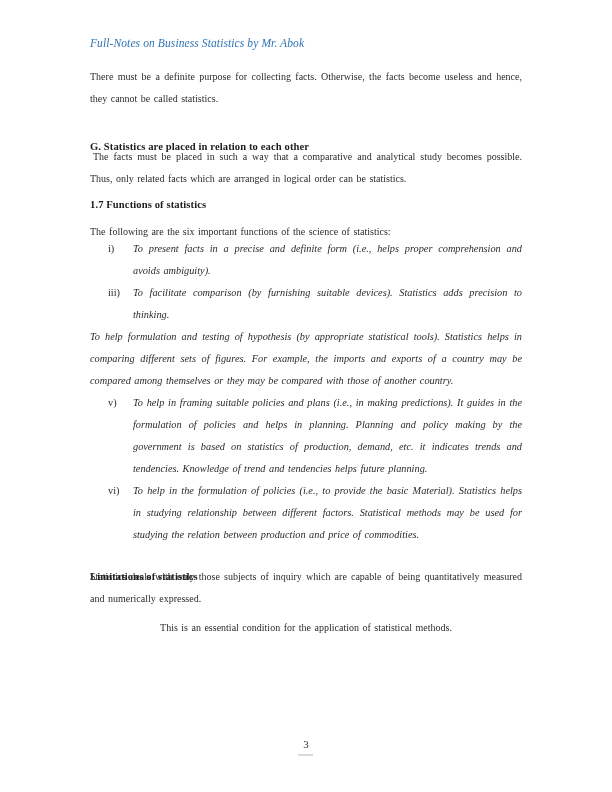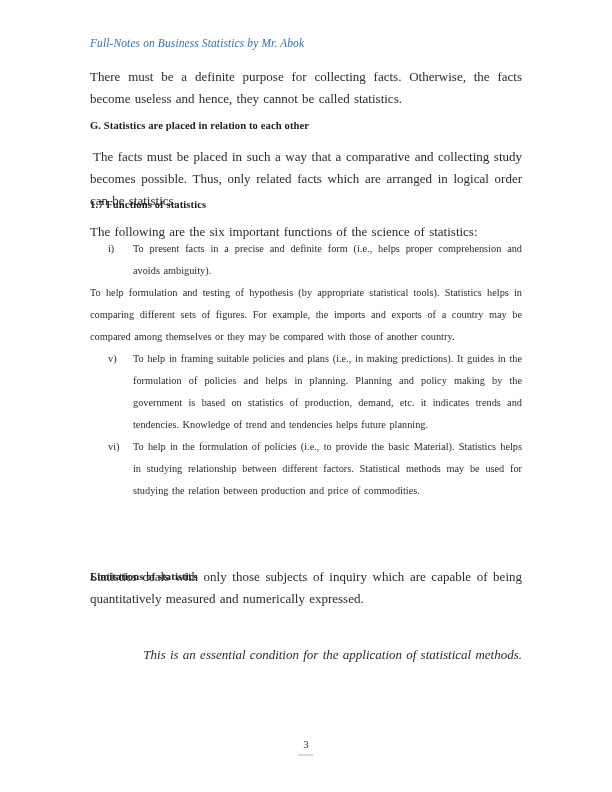--- a/index.html
+++ b/index.html
@@ -29,36 +29,36 @@
     width: 100%;
     font-style: italic;
     font-size: 11.5px;
     color: #2E74B5;
     letter-spacing: 0.1px;
   }
   .para {
     position: absolute;
     left: 0;
     width: 100%;
-    font-size: 13px;
+    font-size: 10px;
     line-height: 22px;
     text-align: justify;
     word-spacing: 1px;
   }
   .heading {
     position: absolute;
     left: 0;
     width: 100%;
     font-size: 10.6px;
     font-weight: bold;
     color: #1d1d1d;
     letter-spacing: 0.1px;
   }
   .intro        { top: 66px; }
-  .g-heading    { top: 120px; }
+  .g-heading    { top: 141px; }
   .g-body       { top: 146px; text-indent: 3px; }
   .f-heading    { top: 199px; }
   .f-lead       { top: 221px; text-align: left; }
   .fn-list {
     position: absolute;
     top: 238px;
     left: 0;
     width: 100%;
   }
   .fn-item {
@@ -68,24 +68,25 @@
   }
   .fn-marker {
     flex: 0 0 25px;
     margin-left: 18px;
     text-align: left;
   }
   .fn-text {
     flex: 1;
     text-align: justify;
     word-spacing: 1px;
+    font-style: italic;
   }
   .lim-heading  { top: 551px; margin-top: 20px; }
   .lim-body1    { top: 566px; }
-  .lim-body2    { top: 644px; text-align: right; font-style: italic; }
+  .lim-body2    { top: 617px; text-align: center; }
   .page-number {
     position: absolute;
     top: 738px;
     left: 0;
     width: 612px;
     text-align: center;
     font-size: 11px;
     color: #333333;
   }
   .footer-dash {
@@ -102,34 +103,38 @@
 
 <div class="page">
   <div class="content">
 
     <div class="doc-header">Full-Notes on Business Statistics by Mr. Abok</div>
 
     <div class="para intro">There must be a definite purpose for collecting facts. Otherwise, the facts become useless and hence, they cannot be called statistics.</div>
 
     <div class="heading g-heading">G. Statistics are placed in relation to each other</div>
 
-    <div class="para g-body">The facts must be placed in such a way that a comparative and collecting study becomes possible. Thus, only related facts which are arranged in logical order can be statistics.</div>
+    <div class="para g-body">The facts must be placed in such a way that a comparative and analytical study becomes possible. Thus, only related facts which are arranged in logical order can be statistics.</div>
 
     <div class="heading f-heading">1.7 Functions of statistics</div>
 
     <div class="para f-lead">The following are the six important functions of the science of statistics:</div>
 
     <div class="fn-list">
 
       <div class="fn-item">
         <span class="fn-marker">i)</span>
         <span class="fn-text">To present facts in a precise and definite form (i.e., helps proper comprehension and avoids ambiguity).</span>
       </div>
 
 
+      <div class="fn-item">
+        <span class="fn-marker">iii)</span>
+        <span class="fn-text">To facilitate comparison (by furnishing suitable devices). Statistics adds precision to thinking.</span>
+      </div>
 
       <div class="fn-item">
         <span class="fn-text">To help formulation and testing of hypothesis (by appropriate statistical tools). Statistics helps in comparing different sets of figures. For example, the imports and exports of a country may be compared among themselves or they may be compared with those of another country.</span>
       </div>
 
       <div class="fn-item">
         <span class="fn-marker">v)</span>
         <span class="fn-text">To help in framing suitable policies and plans (i.e., in making predictions). It guides in the formulation of policies and helps in planning. Planning and policy making by the government is based on statistics of production, demand, etc. it indicates trends and tendencies. Knowledge of trend and tendencies helps future planning.</span>
       </div>
 

